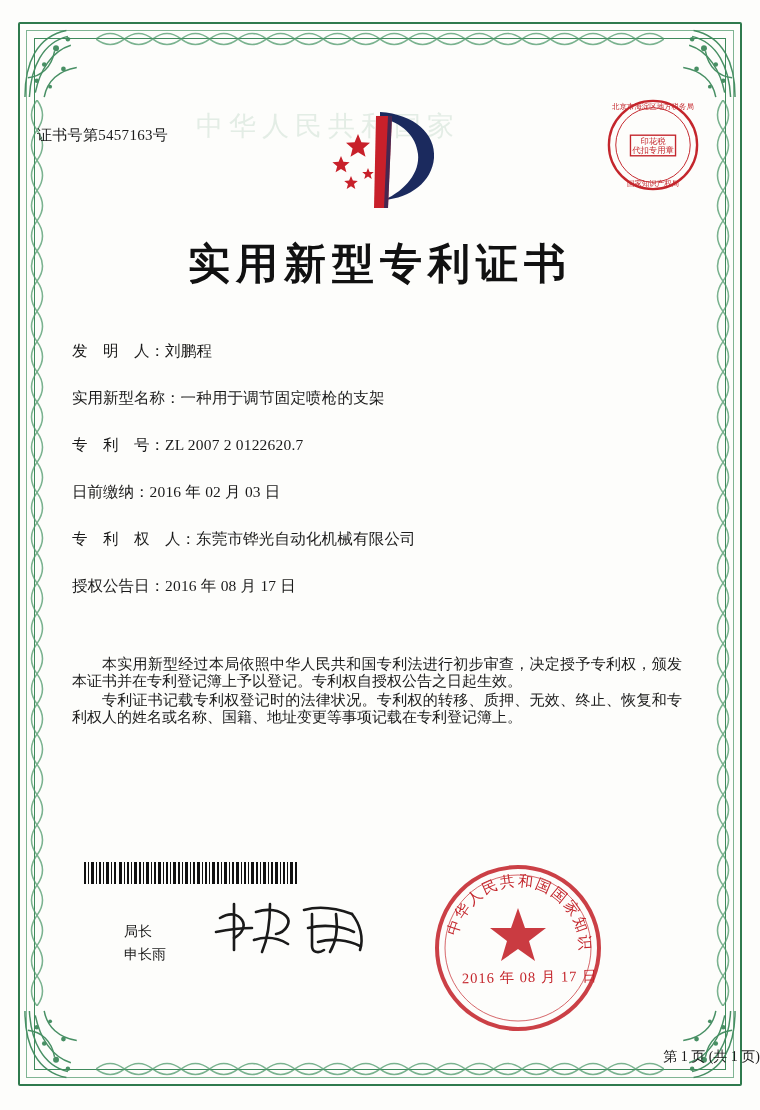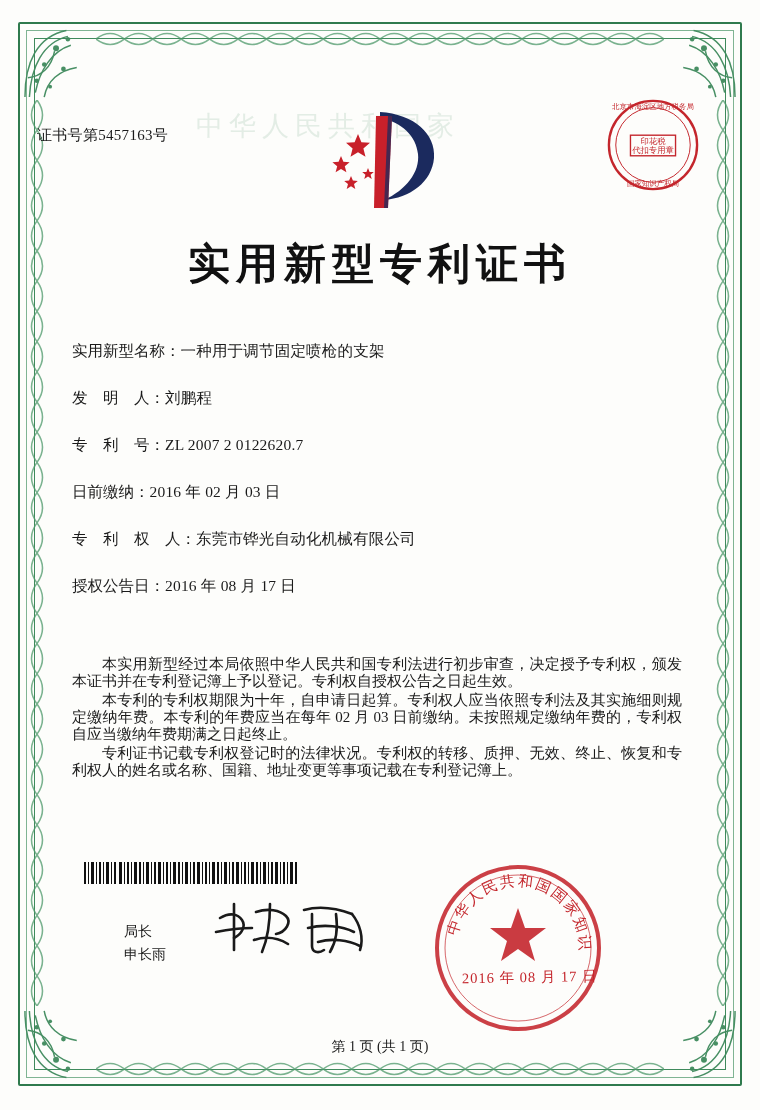--- a/index.html
+++ b/index.html
@@ -197,22 +197,22 @@
     font-size: 14.5px;
     color: #c4262c;
     letter-spacing: 1px;
     white-space: nowrap;
     transform: rotate(-1deg);
   }
 
   .page-no {
     position: absolute;
     left: 0; right: 0;
-    bottom: 54px;
-    text-align: center;
+    bottom: 44px;
+    text-align: right;
     font-size: 14px;
   }
 </style>
 </head>
 <body>
 
 <div id="page">
 
   <div class="border-outer"></div>
   <div class="border-thin"></div>
@@ -363,26 +363,26 @@
       <g fill="#c4262c" font-size="7.6" font-family="'Liberation Sans',sans-serif">
         <text x="50" y="92" text-anchor="middle">国家知识产权局</text>
       </g>
     </svg>
   </div>
 
   <div class="doc-title">实用新型专利证书</div>
 
   <div class="fields">
     <div class="field-row">
+      <span class="field-label">发　明　人：</span>
+      <span class="field-value">刘鹏程</span>
+    </div>
+    <div class="field-row">
       <span class="field-label">实用新型名称：</span>
       <span class="field-value">一种用于调节固定喷枪的支架</span>
-    </div>
-    <div class="field-row">
-      <span class="field-label">发　明　人：</span>
-      <span class="field-value">刘鹏程</span>
     </div>
     <div class="field-row">
       <span class="field-label">专　利　号：</span>
       <span class="field-value">ZL 2007 2 0122620.7</span>
     </div>
     <div class="field-row">
       <span class="field-label">日前缴纳：</span>
       <span class="field-value">2016 年 02 月 03 日</span>
     </div>
     <div class="field-row">
@@ -390,21 +390,20 @@
       <span class="field-value">东莞市铧光自动化机械有限公司</span>
     </div>
     <div class="field-row">
       <span class="field-label">授权公告日：</span>
       <span class="field-value">2016 年 08 月 17 日</span>
     </div>
   </div>
 
   <div class="body-text">
     <p>本实用新型经过本局依照中华人民共和国专利法进行初步审查，决定授予专利权，颁发本证书并在专利登记簿上予以登记。专利权自授权公告之日起生效。</p>
-    <p>本专利的专利权期限为十年，自申请日起算。专利权人应当依照专利法及其实施细则规定缴纳年费。本专利的年费应当在每年 02 月 03 日前缴纳。未按照规定缴纳年费的，专利权自应当缴纳年费期满之日起终止。</p>
     <p>专利证书记载专利权登记时的法律状况。专利权的转移、质押、无效、终止、恢复和专利权人的姓名或名称、国籍、地址变更等事项记载在专利登记簿上。</p>
   </div>
 
   <div class="barcode">
     <svg viewBox="0 0 214 22" preserveAspectRatio="none">
       <g fill="#111">
         <rect x="0" y="0" width="2" height="22"></rect>
           <rect x="4" y="0" width="1" height="22"></rect>
         <rect x="7" y="0" width="3" height="22"></rect>
           <rect x="12" y="0" width="1" height="22"></rect>

